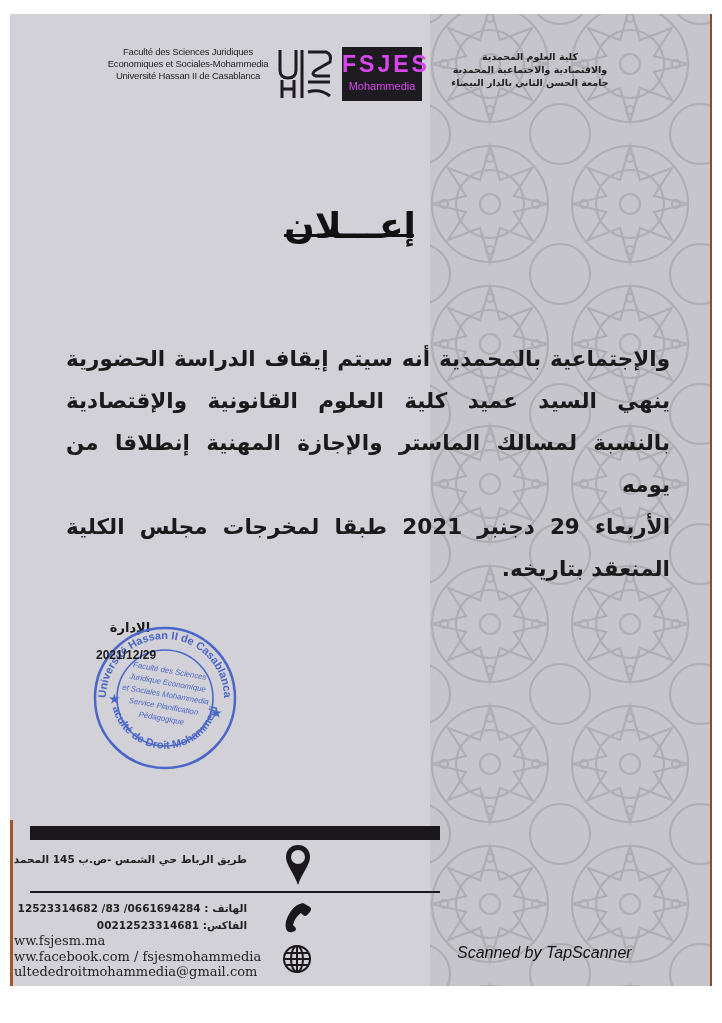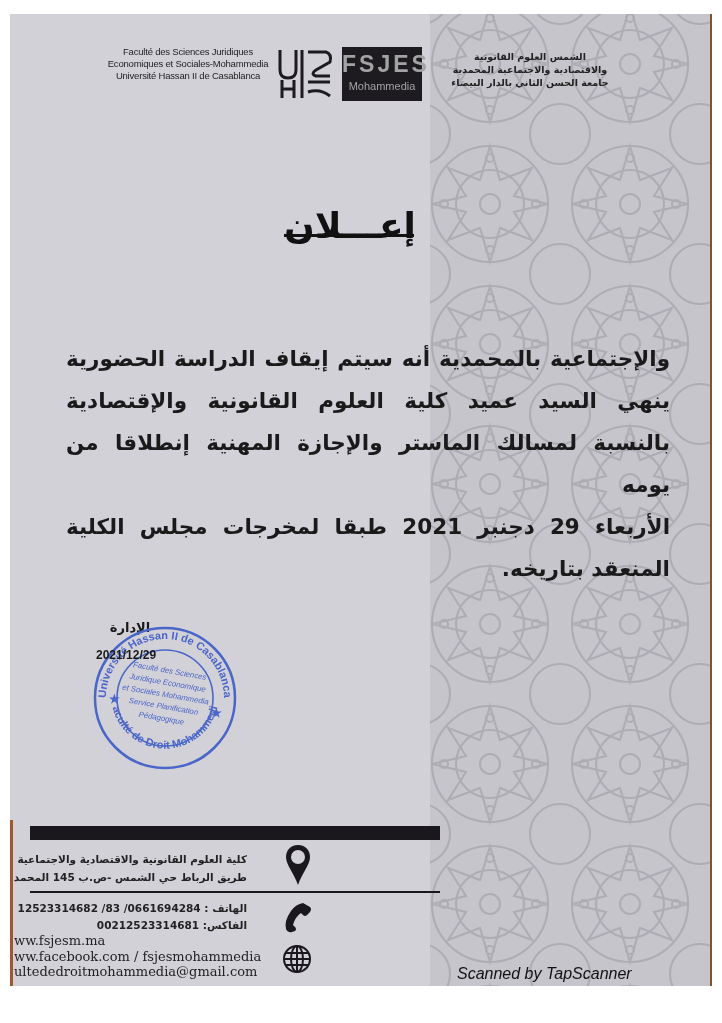--- a/index.html
+++ b/index.html
@@ -23,21 +23,21 @@
     background-color: #c7c5cc;
   }
   .pattern svg { position: absolute; left: 0; top: 0; }
   .header-fr {
     position: absolute; left: 98px; top: 46px; width: 180px; text-align: center;
     font-family: "Liberation Sans", sans-serif; font-size: 9.5px; line-height: 12px; color: #222;
     letter-spacing: -0.2px;
   }
   .logo-mark { position: absolute; left: 276px; top: 48px; width: 60px; height: 52px; }
   .logo-box {
-    position: absolute; left: 342px; top: 47px; width: 80px; height: 54px; background: #1d1b1f; color: #a3a3a3;
+    position: absolute; left: 342px; top: 47px; width: 80px; height: 54px; background: #1d1b1f; color: #d946ef;
     text-align: center;
   }
   .logo-box .big { font-family: "Liberation Sans", sans-serif; font-weight: bold; font-size: 23px; letter-spacing: 3px; line-height: 30px; margin-top: 2px; }
   .logo-box .small { font-family: "Liberation Sans", sans-serif; font-size: 11px; line-height: 14px; }
   .header-ar {
     position: absolute; left: 440px; top: 50px; width: 180px; text-align: center; direction: rtl;
     font-family: "DejaVu Sans", sans-serif; font-size: 9.5px; line-height: 13px; color: #222; font-weight: bold;
   }
   .title {
     position: absolute; left: 270px; top: 180px; width: 160px; text-align: center; direction: rtl;
@@ -75,21 +75,21 @@
     font-family: "DejaVu Sans", sans-serif; font-weight: bold; font-size: 10.5px; line-height: 17px; color: #222;
     white-space: nowrap; overflow: hidden;
   }
   .phone-icon { position: absolute; left: 283px; top: 901px; width: 30px; height: 32px; }
   .footer-web {
     position: absolute; left: 14px; top: 933px; width: 270px;
     font-family: "DejaVu Serif", serif; font-size: 13px; line-height: 15.5px; color: #222; white-space: nowrap; overflow: hidden;
   }
   .globe-icon { position: absolute; left: 282px; top: 944px; width: 30px; height: 30px; }
   .scanned {
-    position: absolute; left: 457px; top: 965px; font-family: "Liberation Sans", sans-serif; font-style: italic;
+    position: absolute; left: 457px; top: 944px; font-family: "Liberation Sans", sans-serif; font-style: italic;
     font-size: 16px; color: #111;
   }
   .ltr { direction: ltr; unicode-bidi: embed; }
 </style>
 </head>
 <body>
 
 <div class="page">
   <div class="pattern">
     <svg width="282" height="972" viewBox="0 0 282 972">
@@ -133,21 +133,21 @@
     <path d="M32 34 H54 M32 44 Q44 40 54 48"></path>
   </g>
 </svg>
 
 <div class="logo-box">
   <div class="big">FSJES</div>
   <div class="small">Mohammedia</div>
 </div>
 
 <div class="header-ar">
-  <div>الشمس العلوم القانونية</div>
+  <div>كلية العلوم المحمدية</div>
   <div>والاقتصادية والاجتماعية المحمدية</div>
   <div>جامعة الحسن الثاني بالدار البيضاء</div>
 </div>
 
 <div class="title">إعـــلان</div>
 <div class="title-underline"></div>
 
 <div class="body-text">
   <span class="line">والإجتماعية بالمحمدية أنه سيتم إيقاف الدراسة الحضورية</span>
   <span class="line">ينهي السيد عميد كلية العلوم القانونية والإقتصادية</span>
@@ -179,21 +179,20 @@
     <text x="73" y="60">Juridique Economique</text>
     <text x="73" y="72">et Sociales Mohammedia</text>
     <text x="73" y="84">Service Planification</text>
     <text x="73" y="96">Pédagogique</text>
   </g>
 </svg>
 
 <div class="footer-bar"></div>
 
 <div class="footer-address">
-  <div>كلية العلوم القانونية والاقتصادية والاجتماعية</div>
   <div>طريق الرباط حي الشمس -ص.ب 145 المحمدية المغرب</div>
 </div>
 
 <svg class="pin-icon" viewBox="0 0 28 44">
   <path d="M14 2 C6 2 2 8 2 14 C2 22 10 30 14 42 C18 30 26 22 26 14 C26 8 22 2 14 2 Z" fill="#1a181c"></path>
   <circle cx="14" cy="14" r="7" fill="#d3d1d8"></circle>
 </svg>
 
 <div class="footer-rule1"></div>
 

